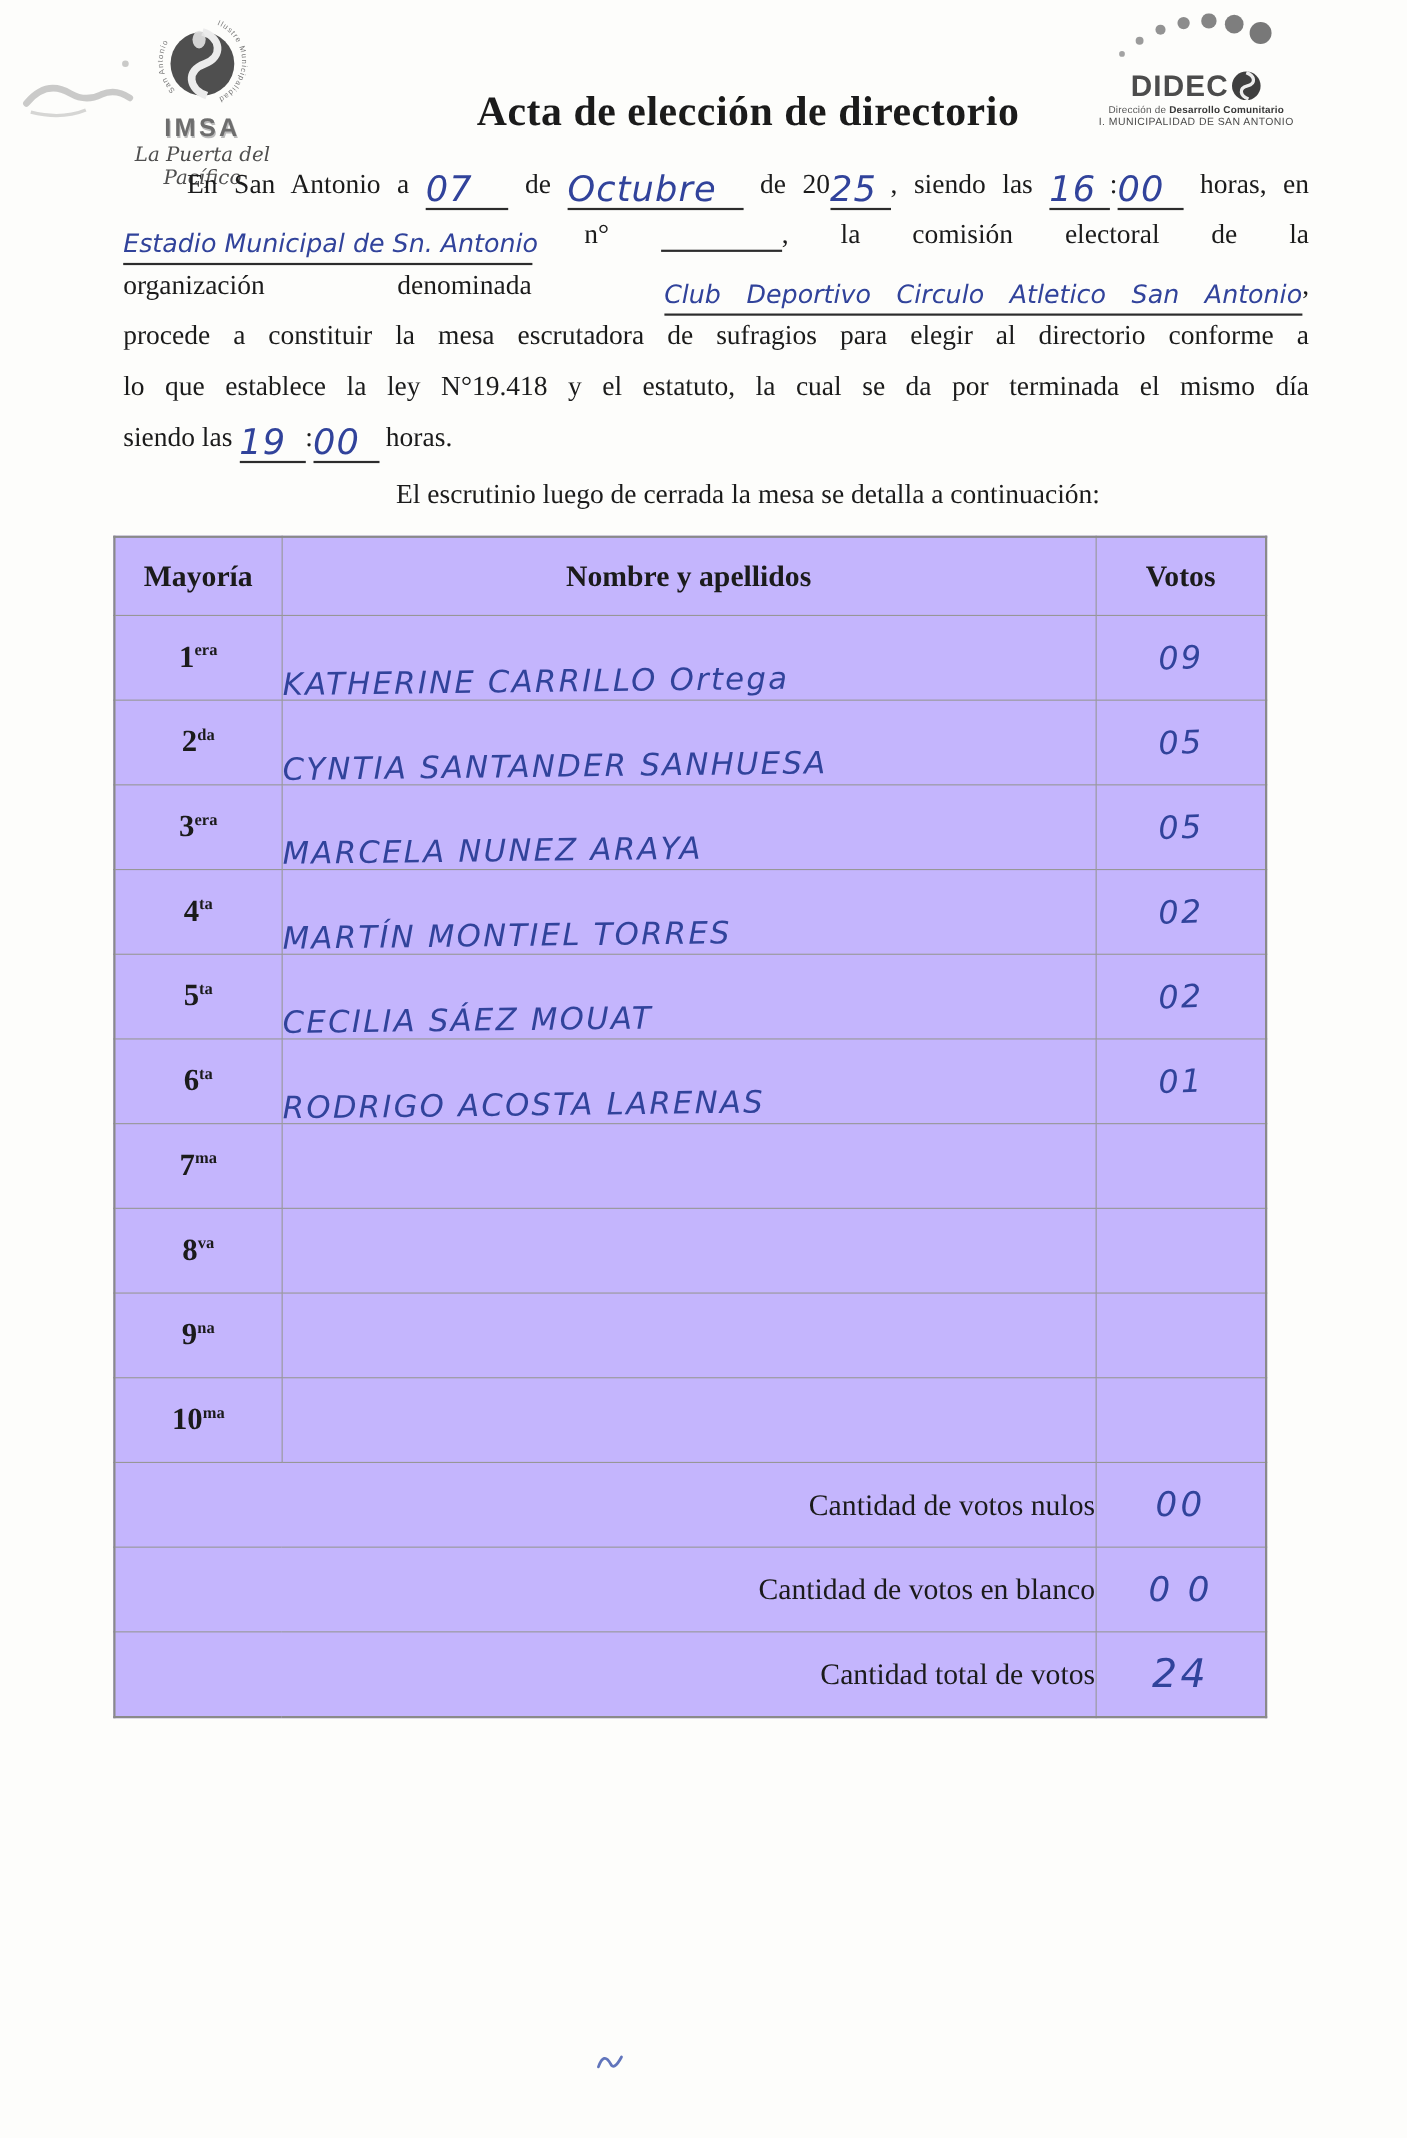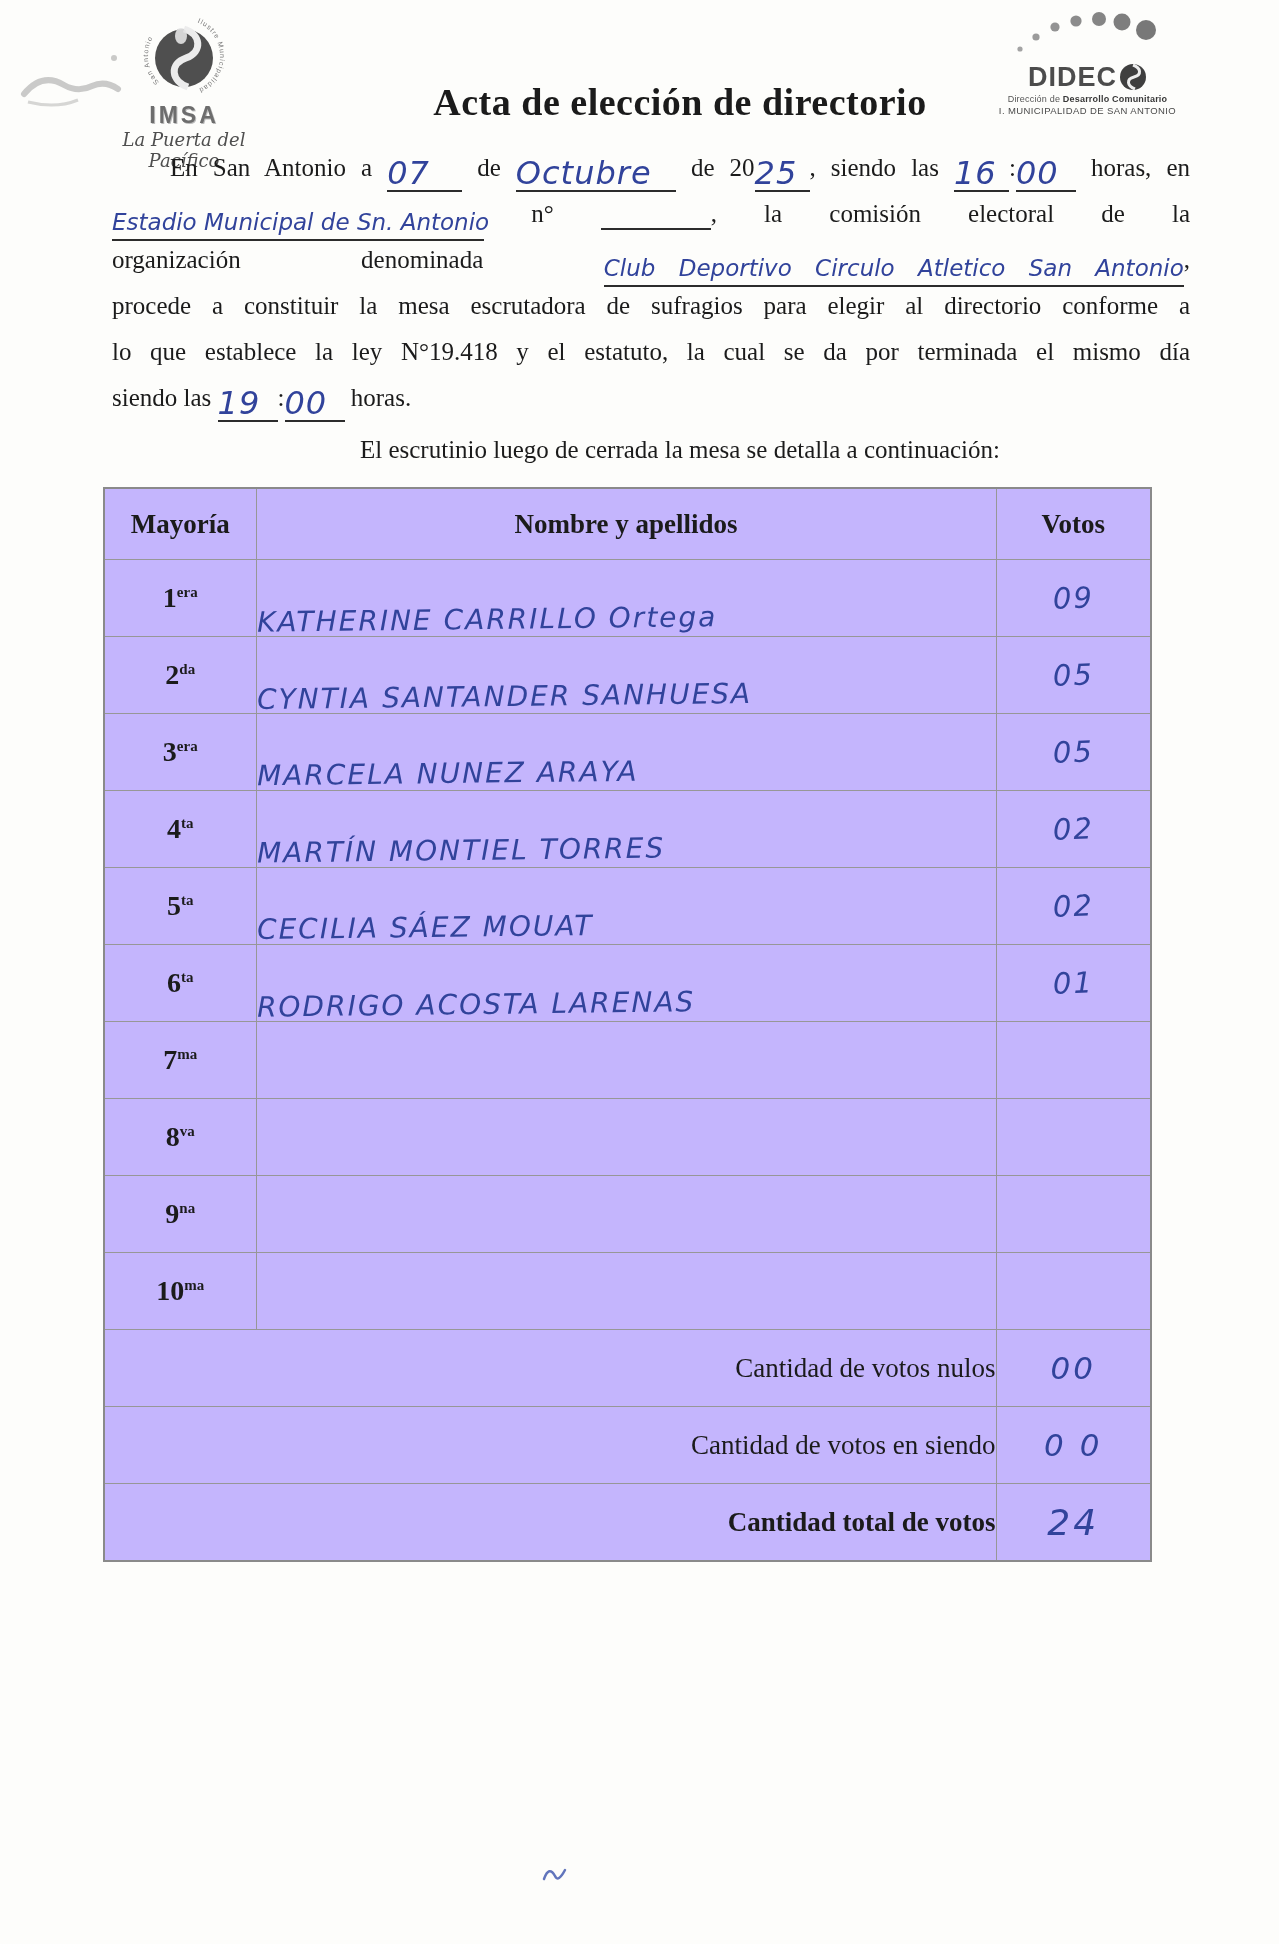--- a/index.html
+++ b/index.html
@@ -39,21 +39,21 @@
   table.results td,table.results th{border:1px solid #979797;padding:0;}
   table.results{border:2px solid #8a8a8a;}
   th.h{font-size:27px;font-weight:600;text-align:center;height:70px;}
   td.ord{height:76px;text-align:center;vertical-align:middle;font-size:28px;font-weight:600;margin-left:44px;}
   td.ord sup{font-size:15px;font-weight:600;}
   td.name{vertical-align:bottom;padding:0 0 4px 14px;}
   td.name .hand{font-size:28px;letter-spacing:2px;display:inline-block;transform:rotate(-.7deg);}
   td.votes{text-align:center;vertical-align:middle;}
   td.votes .hand{font-size:29px;letter-spacing:2px;display:inline-block;transform:rotate(-2deg);}
   td.sum-label{height:76px;text-align:right;padding-right:14px;vertical-align:middle;font-size:27px;}
-  tr.total td.sum-label{font-weight:700;}
+  tr.total td.sum-label{font-weight:400;}
   td.sum-val{text-align:center;vertical-align:middle;}
   td.sum-val .hand{font-size:31px;letter-spacing:3px;}
   tr.total td.sum-val .hand{font-size:36px;}
   
   .artifact{position:absolute;}
 </style>
 </head>
 <body>
 
 <svg class="artifact" style="left:14px;top:48px;" width="130" height="70">
@@ -191,21 +191,21 @@
   <tr>
     <td class="ord"><span>10</span><sup>ma</sup></td>
     <td class="name"><span class="hand"></span></td>
     <td class="votes"><span class="hand"></span></td>
   </tr>
   <tr>
     <td class="sum-label" colspan="2">Cantidad de votos nulos</td>
     <td class="sum-val"><span class="hand">00</span></td>
   </tr>
   <tr>
-    <td class="sum-label" colspan="2">Cantidad de votos en siendo</td>
+    <td class="sum-label" colspan="2">Cantidad de votos en blanco</td>
     <td class="sum-val"><span class="hand">0 0</span></td>
   </tr>
   <tr class="total">
     <td class="sum-label" colspan="2">Cantidad total de votos</td>
     <td class="sum-val"><span class="hand">24</span></td>
   </tr>
 </tbody>
   </table>
 
 <svg class="artifact" style="left:540px;top:1862px;" width="30" height="24">

